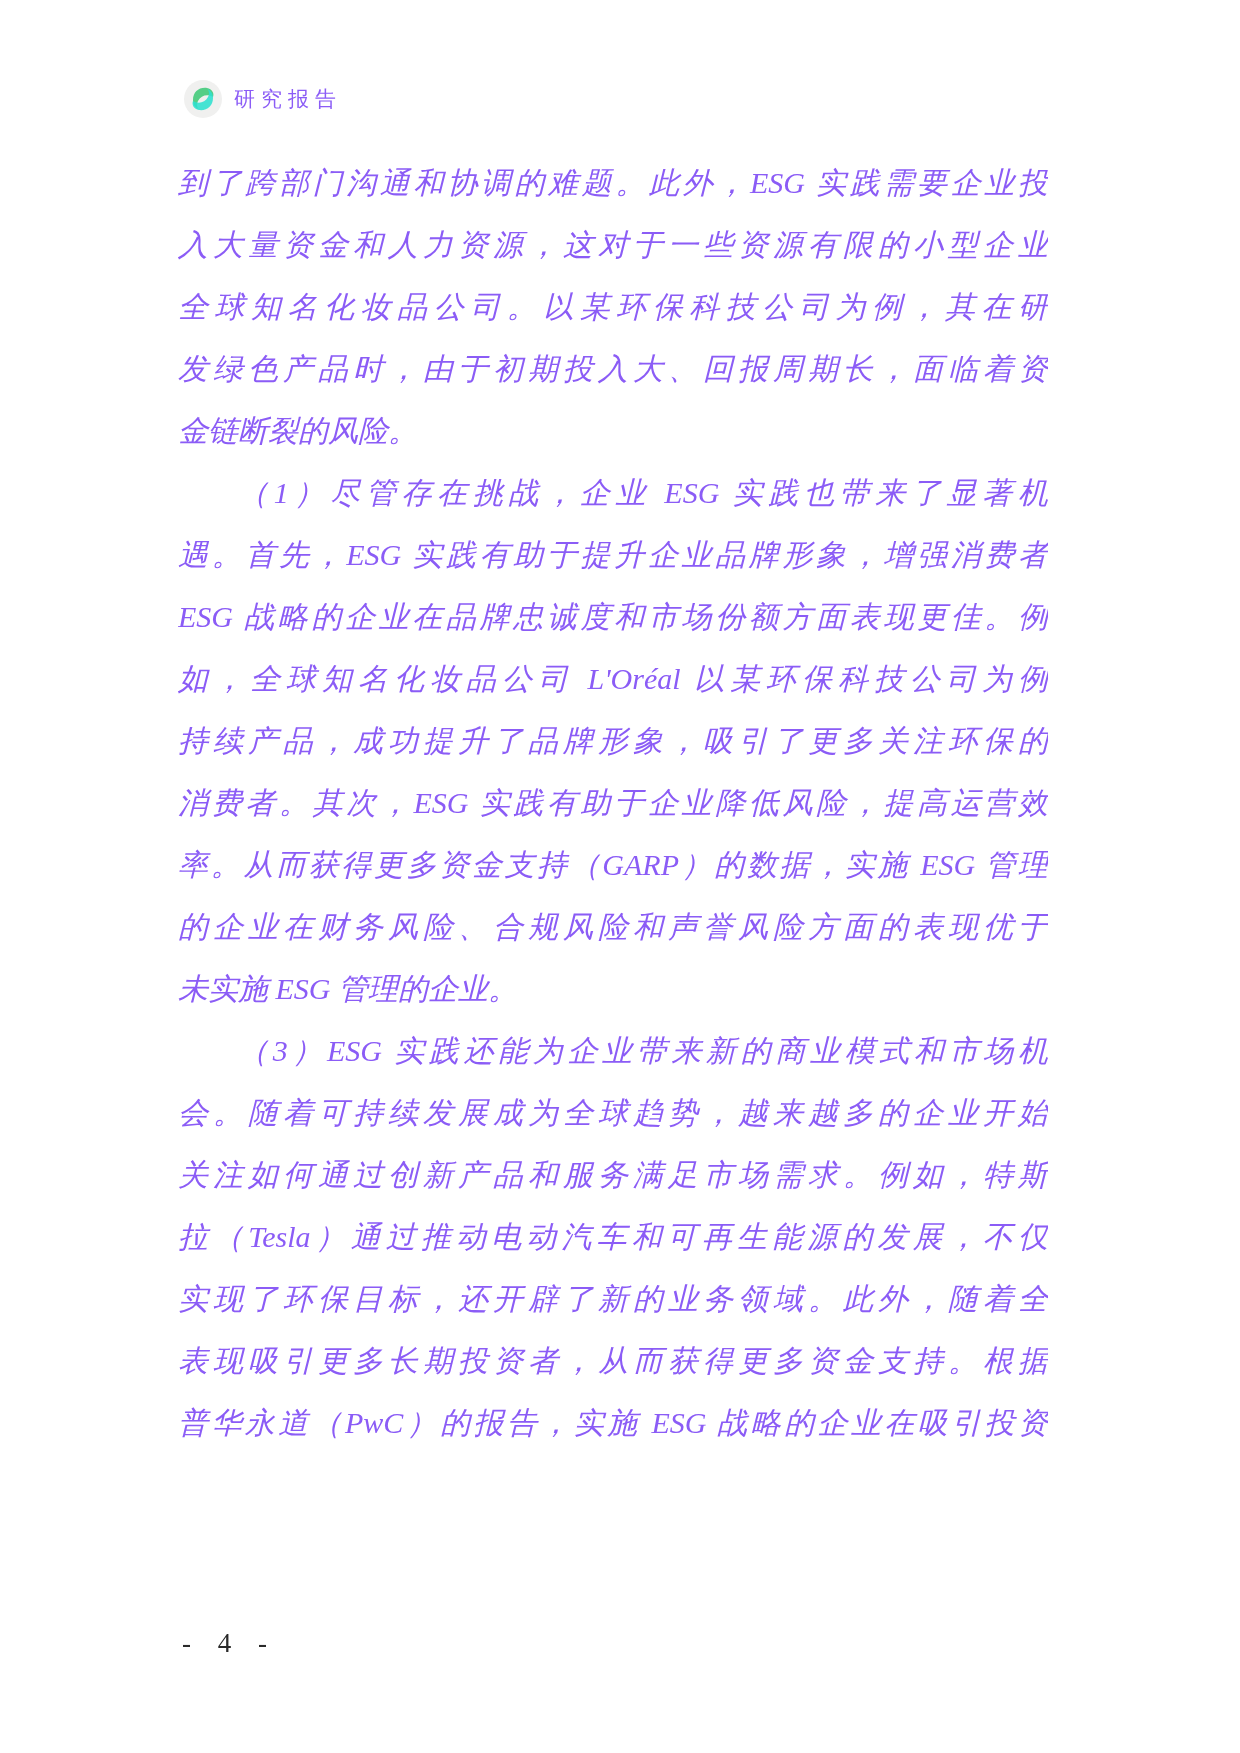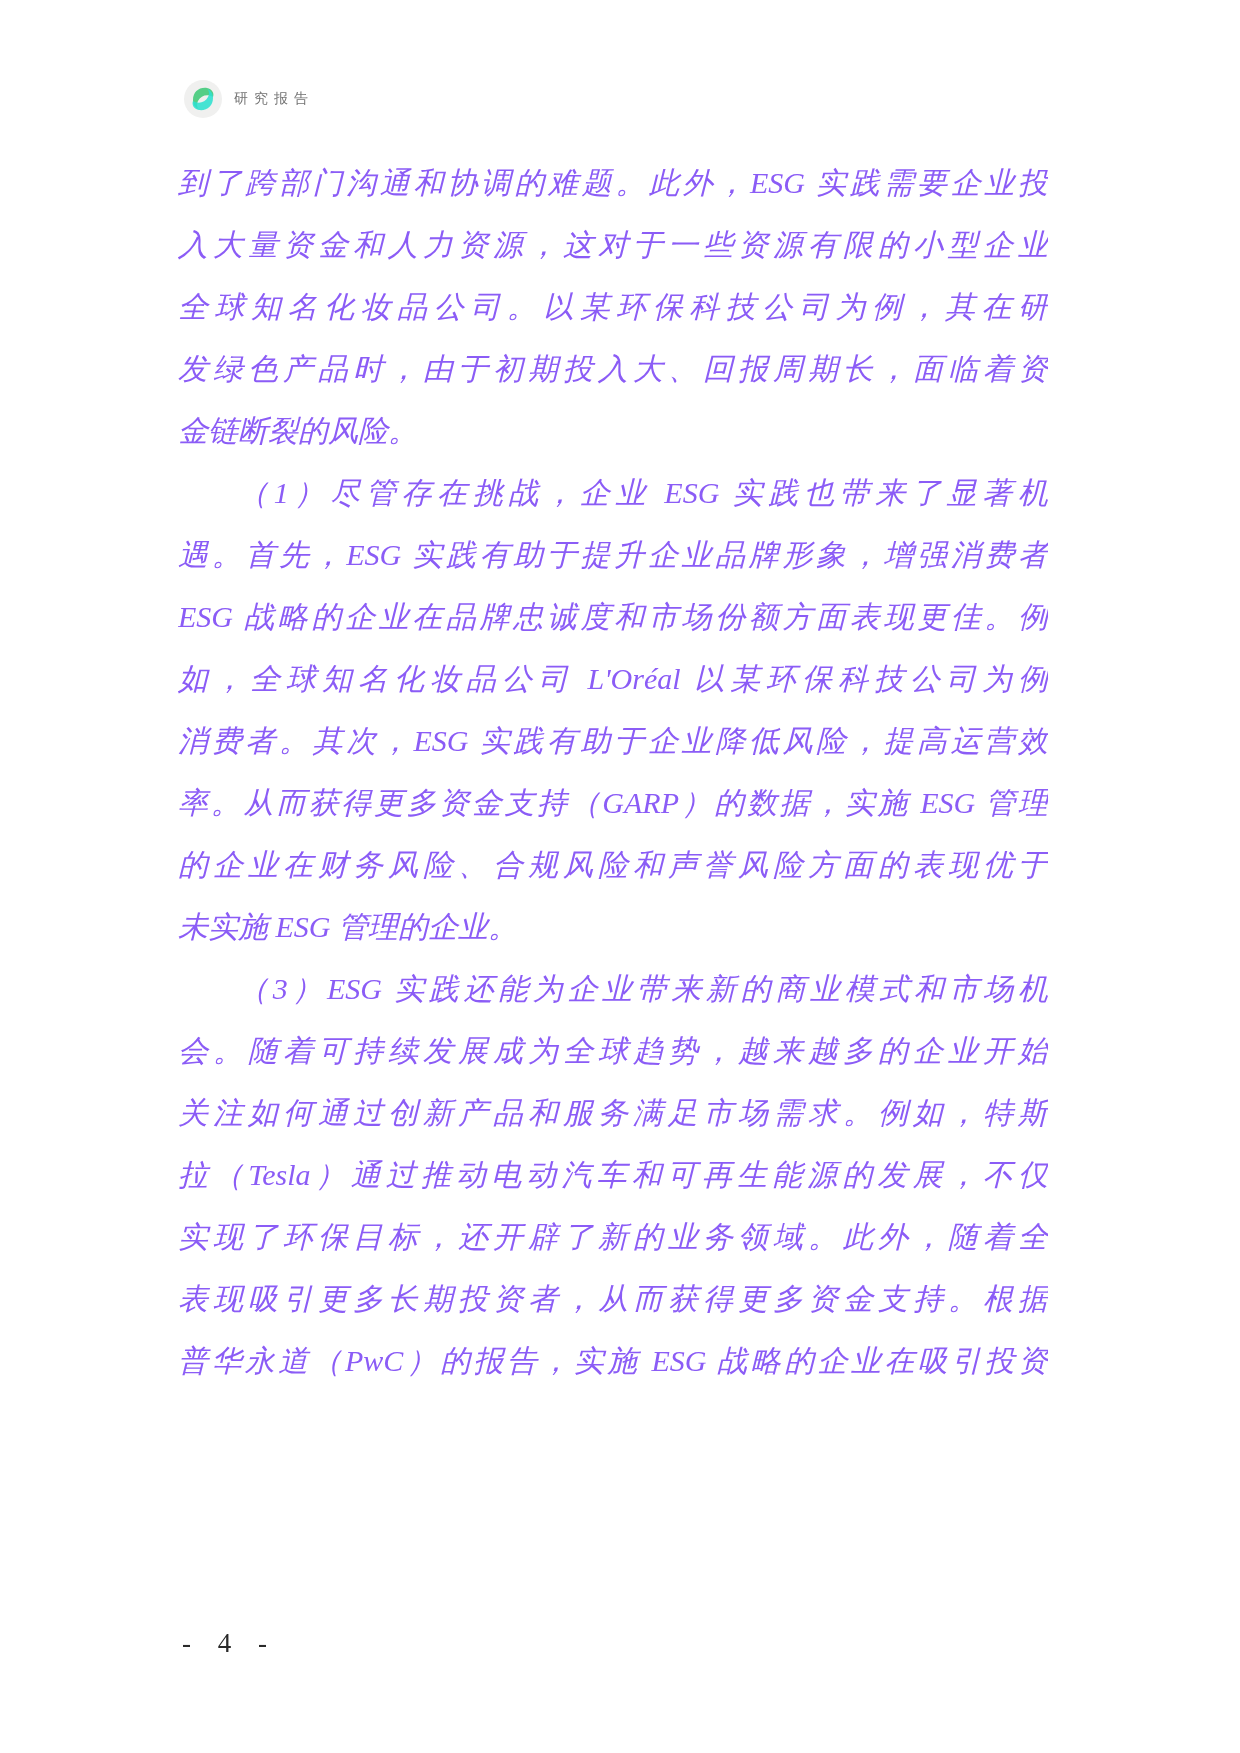--- a/index.html
+++ b/index.html
@@ -15,22 +15,22 @@
   .header {
     position: absolute;
     top: 80px;
     left: 184px;
     display: flex;
     align-items: center;
     gap: 12px;
   }
   .logo { width: 38px; height: 38px; display: block; }
   .brand {
-    font-size: 14px;
-    color: #737373;
+    font-size: 21px;
+    color: #8b5cf6;
     letter-spacing: 6px;
     font-family: Liberation Serif, serif;
   }
   .content {
     position: absolute;
     top: 152px;
     left: 178px;
     width: 870px;
   }
   .line {
@@ -77,20 +77,21 @@
   <div class="content">
     <div class="line">到了跨部门沟通和协调的难题。此外，ESG 实践需要企业投</div>
     <div class="line">入大量资金和人力资源，这对于一些资源有限的小型企业</div>
     <div class="line">全球知名化妆品公司。以某环保科技公司为例，其在研</div>
     <div class="line">发绿色产品时，由于初期投入大、回报周期长，面临着资</div>
     <div class="line short">金链断裂的风险。</div>
     <div class="line indent">（1）尽管存在挑战，企业 ESG 实践也带来了显著机</div>
     <div class="line">遇。首先，ESG 实践有助于提升企业品牌形象，增强消费者</div>
     <div class="line">ESG 战略的企业在品牌忠诚度和市场份额方面表现更佳。例</div>
     <div class="line">如，全球知名化妆品公司 L'Oréal 以某环保科技公司为例</div>
+    <div class="line">持续产品，成功提升了品牌形象，吸引了更多关注环保的</div>
     <div class="line">消费者。其次，ESG 实践有助于企业降低风险，提高运营效</div>
     <div class="line">率。从而获得更多资金支持（GARP）的数据，实施 ESG 管理</div>
     <div class="line">的企业在财务风险、合规风险和声誉风险方面的表现优于</div>
     <div class="line short">未实施 ESG 管理的企业。</div>
     <div class="line indent">（3）ESG 实践还能为企业带来新的商业模式和市场机</div>
     <div class="line">会。随着可持续发展成为全球趋势，越来越多的企业开始</div>
     <div class="line">关注如何通过创新产品和服务满足市场需求。例如，特斯</div>
     <div class="line">拉（Tesla）通过推动电动汽车和可再生能源的发展，不仅</div>
     <div class="line">实现了环保目标，还开辟了新的业务领域。此外，随着全</div>
     <div class="line">表现吸引更多长期投资者，从而获得更多资金支持。根据</div>

